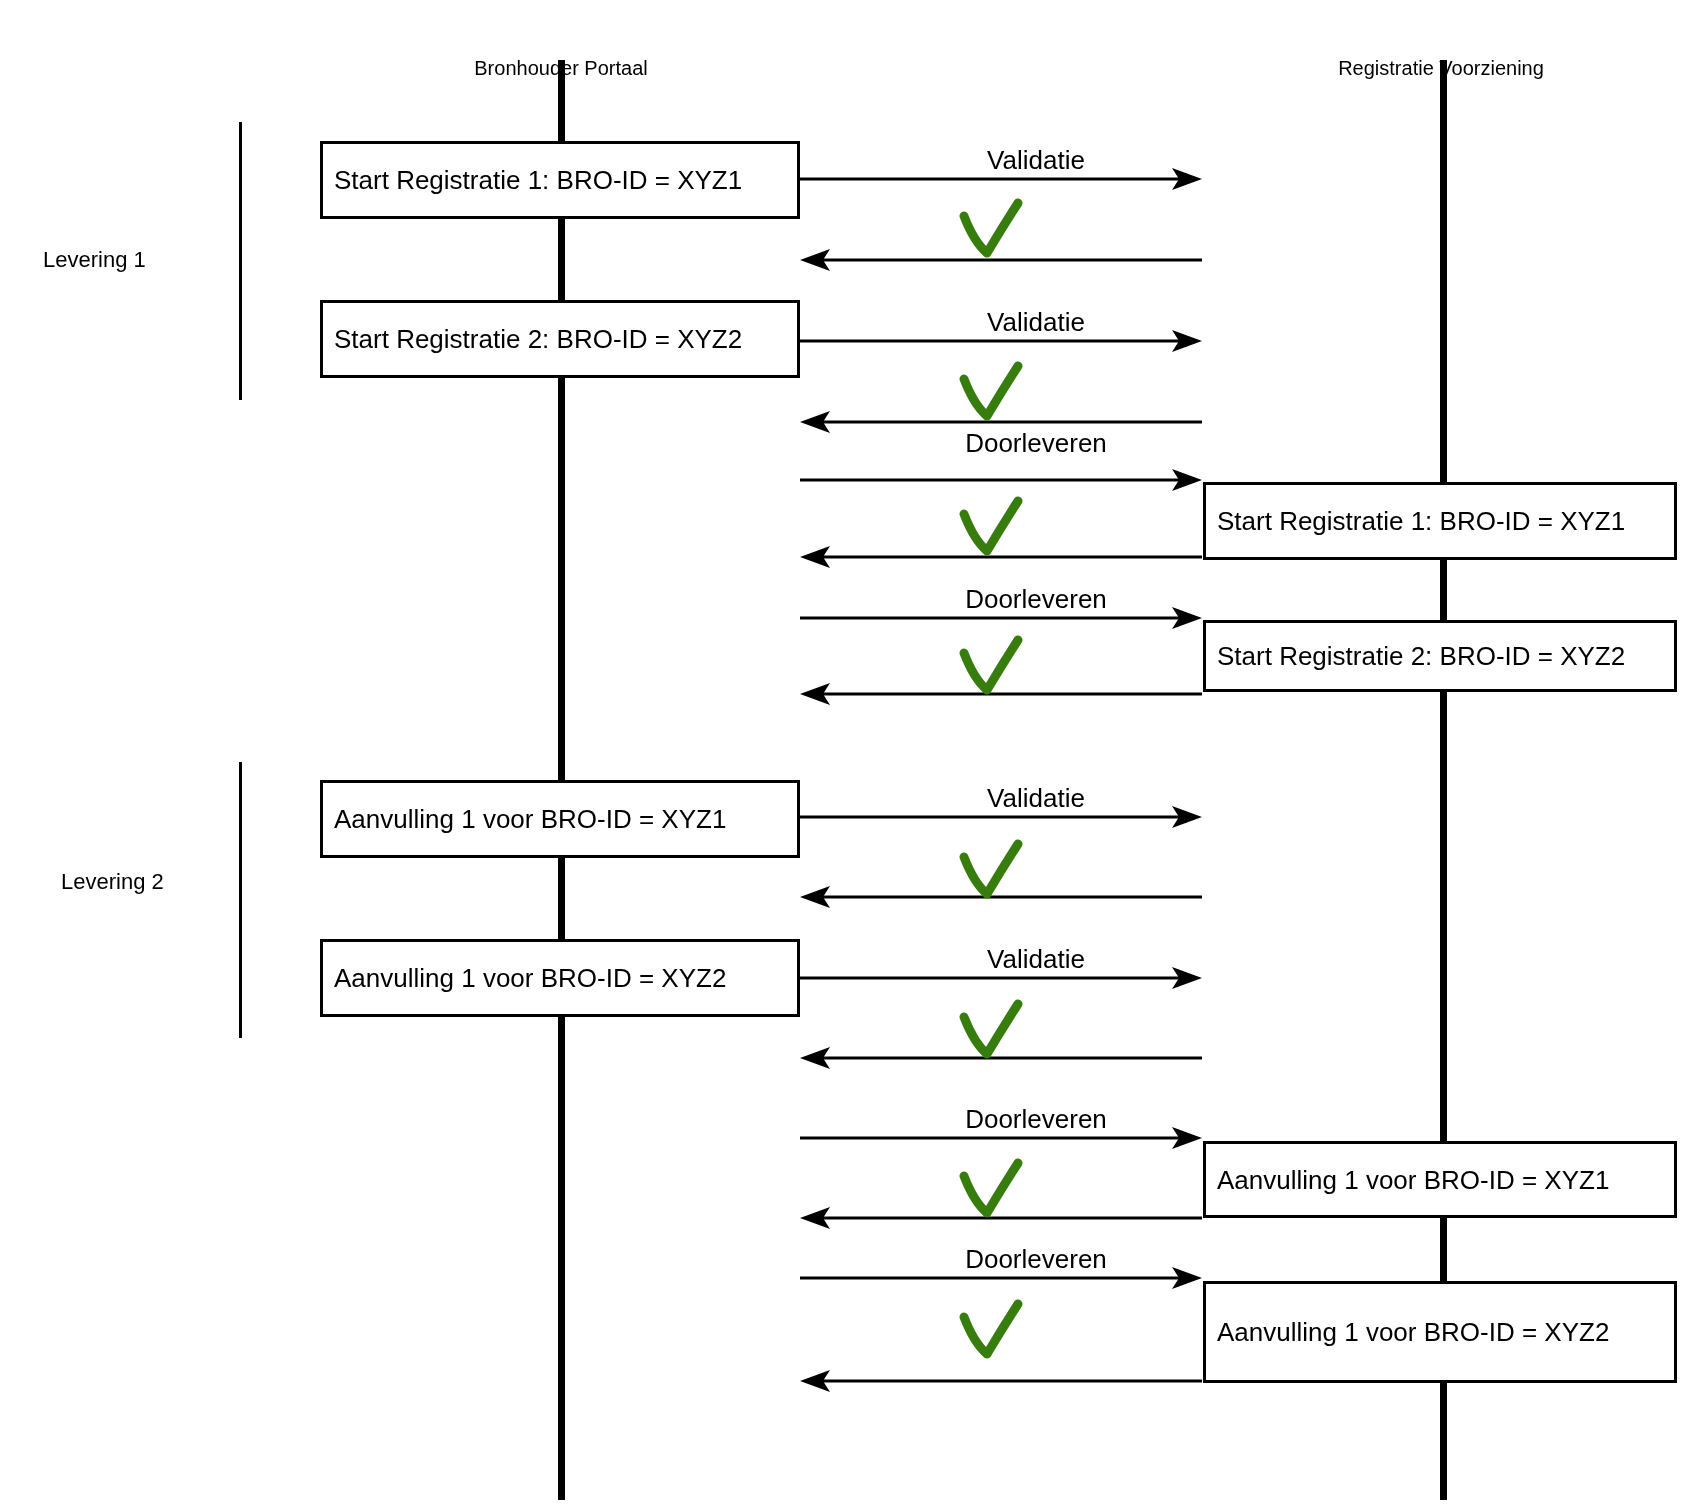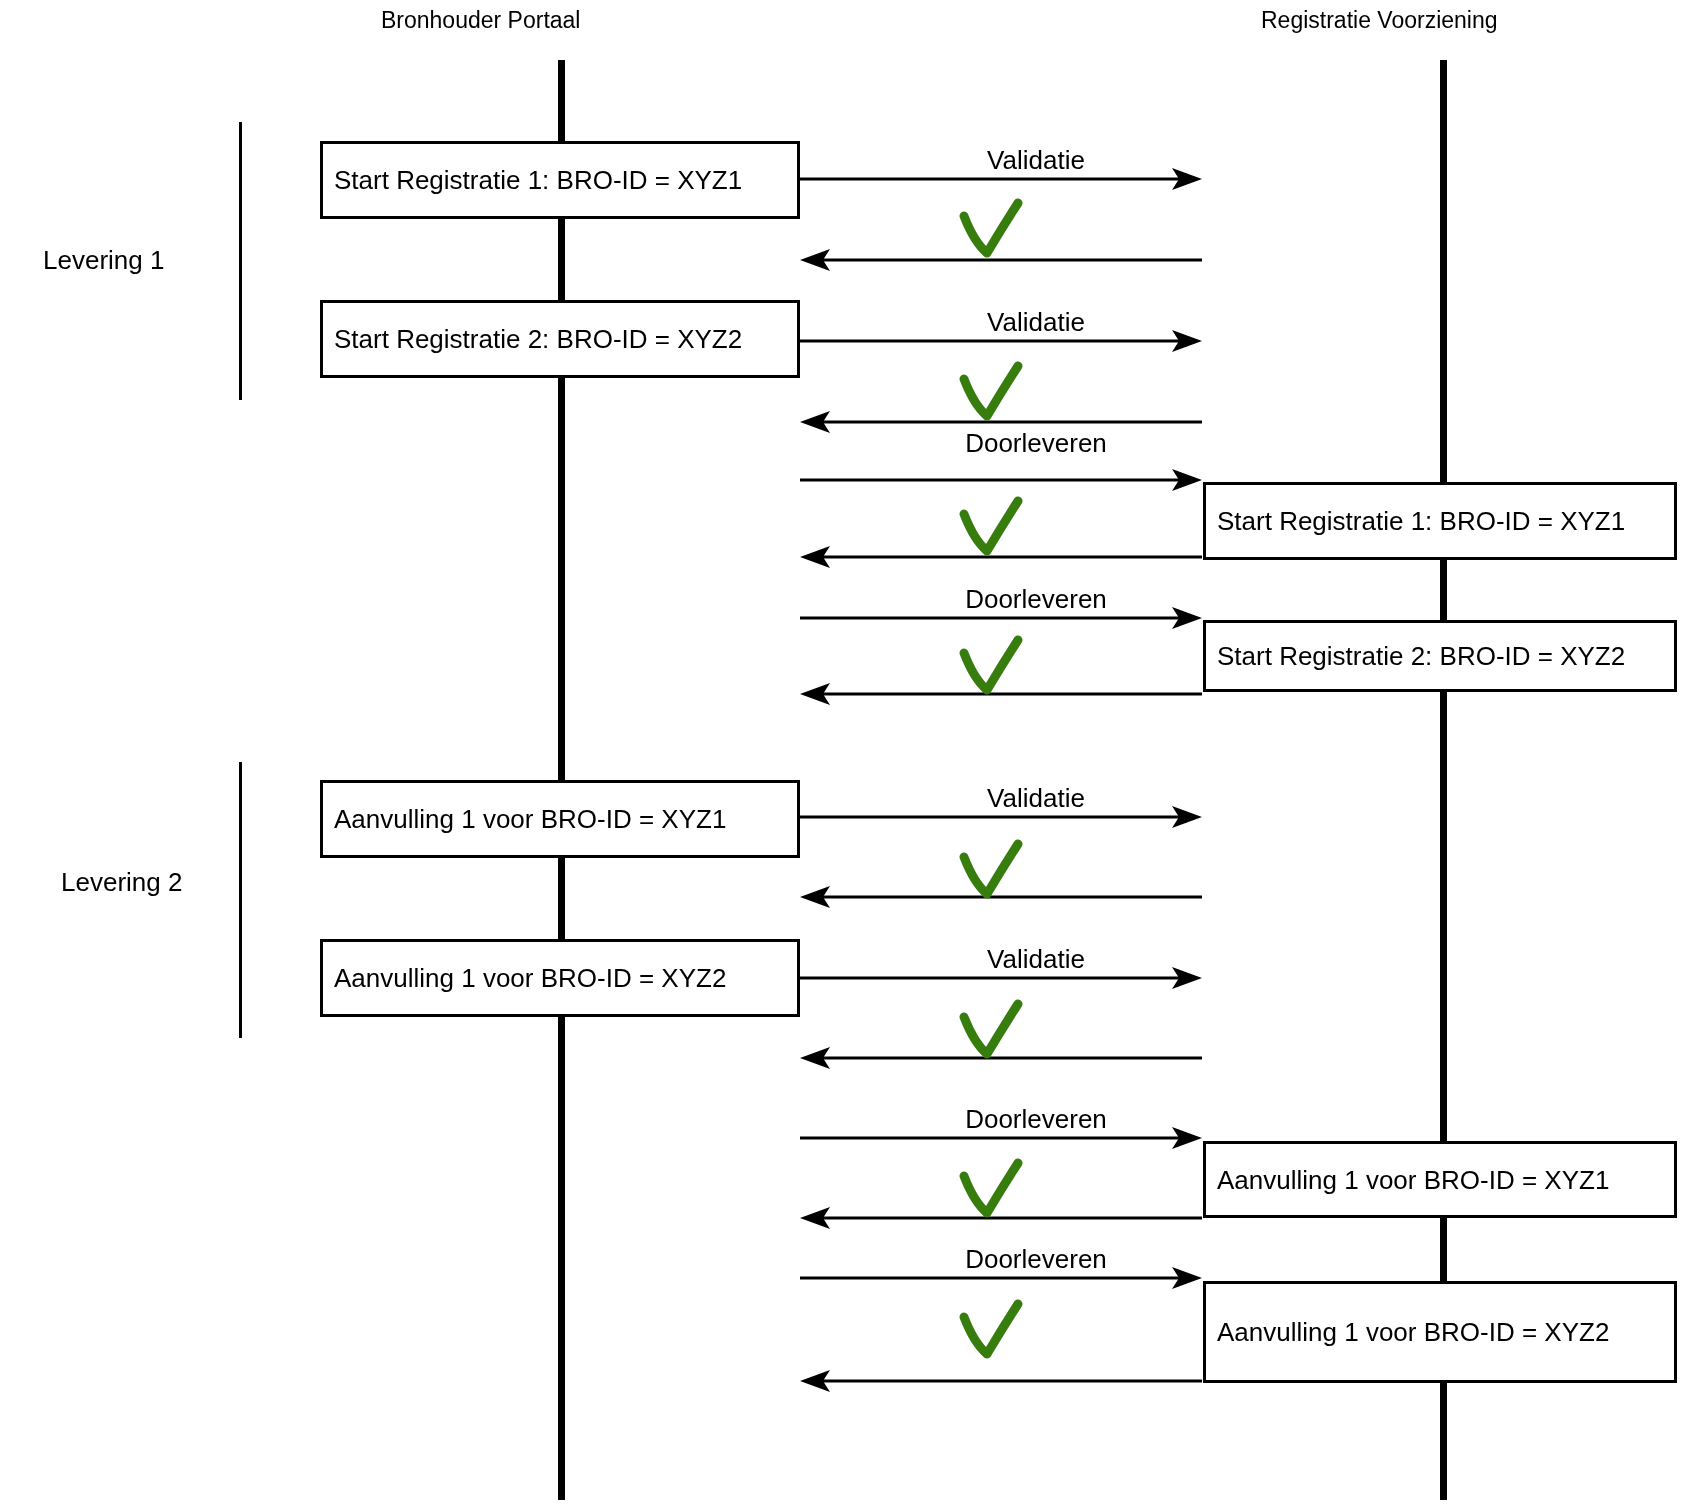--- a/index.html
+++ b/index.html
@@ -19,28 +19,29 @@
   #lines {
     position: absolute;
     left: 0;
     top: 0;
     width: 1682px;
     height: 1506px;
   }
   .actor-title {
     position: absolute;
     width: 360px;
-    text-align: left;
-    font-size: 23px;
+    text-align: center;
+    font-size: 20px;
     line-height: 28px;
     white-space: nowrap;
+    margin-top: 48px;
   }
   .group-label {
     position: absolute;
-    font-size: 26px;
+    font-size: 22px;
     line-height: 26px;
     white-space: nowrap;
   }
   .msg-box {
     position: absolute;
     box-sizing: border-box;
     border: 3px solid #000000;
     background: #ffffff;
     display: flex;
     align-items: center;

